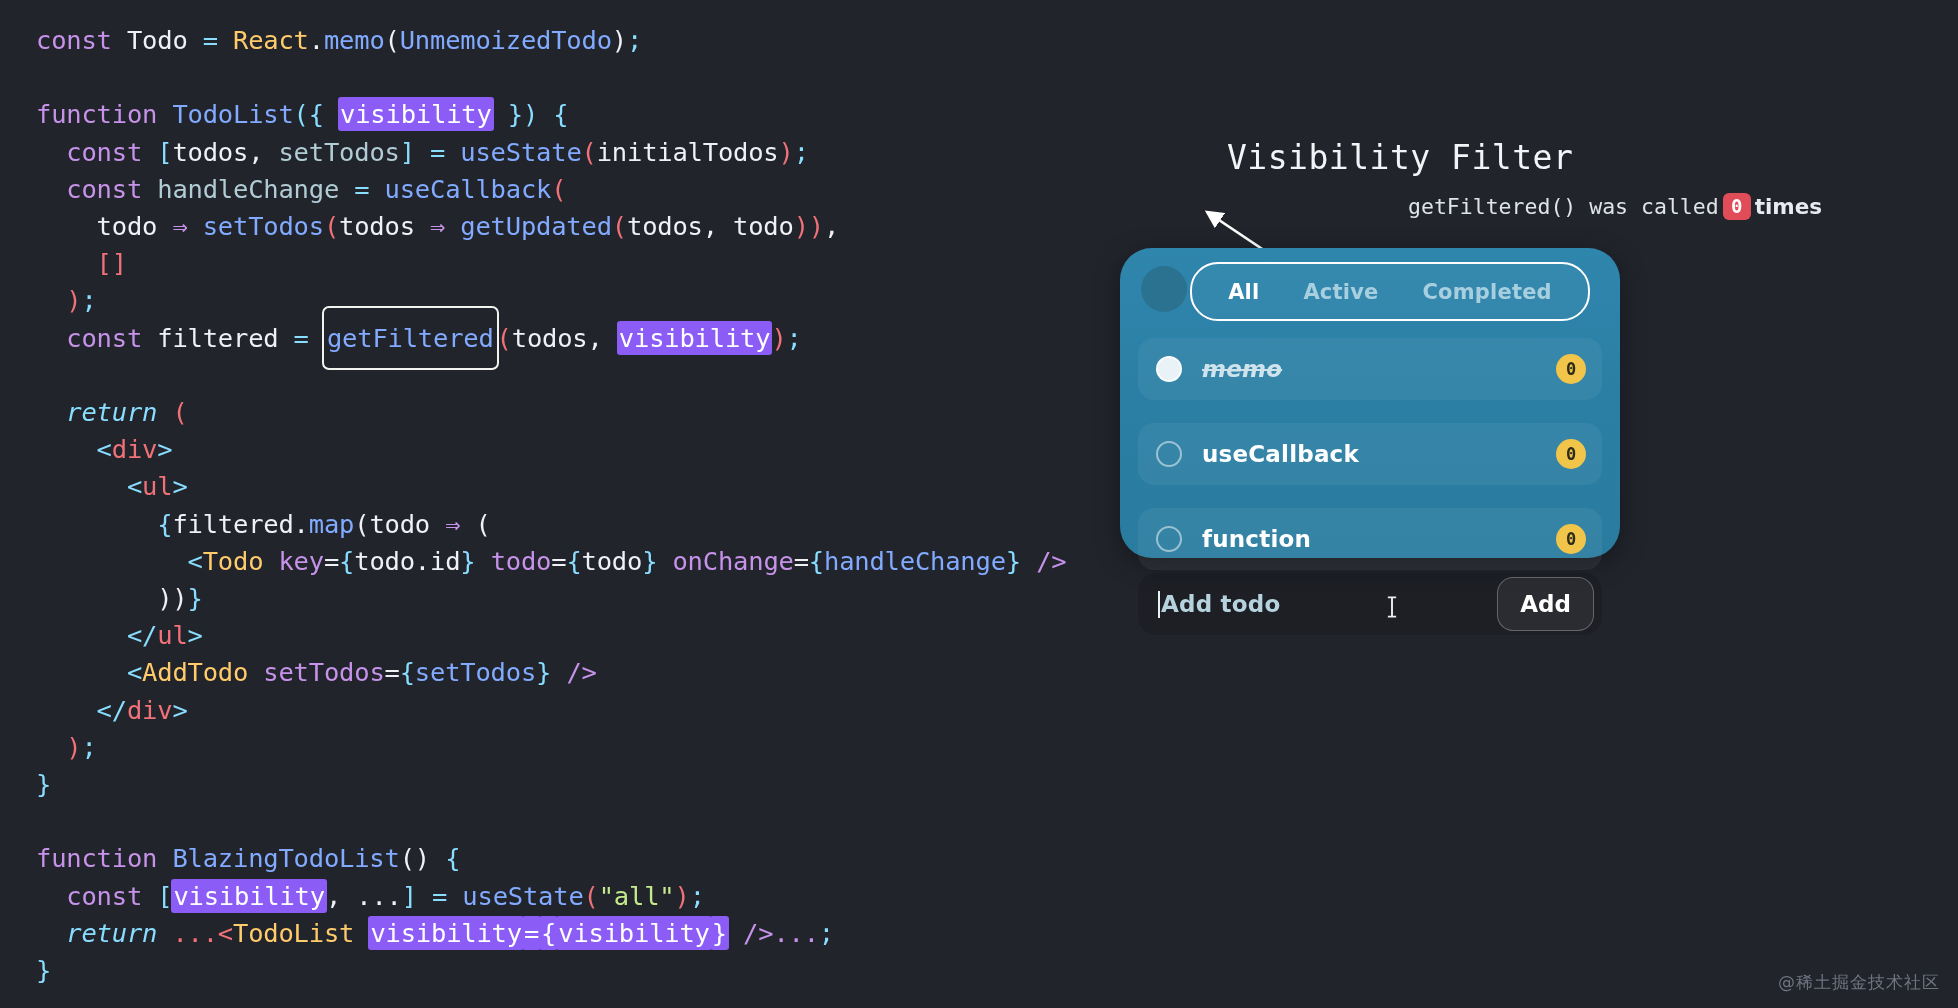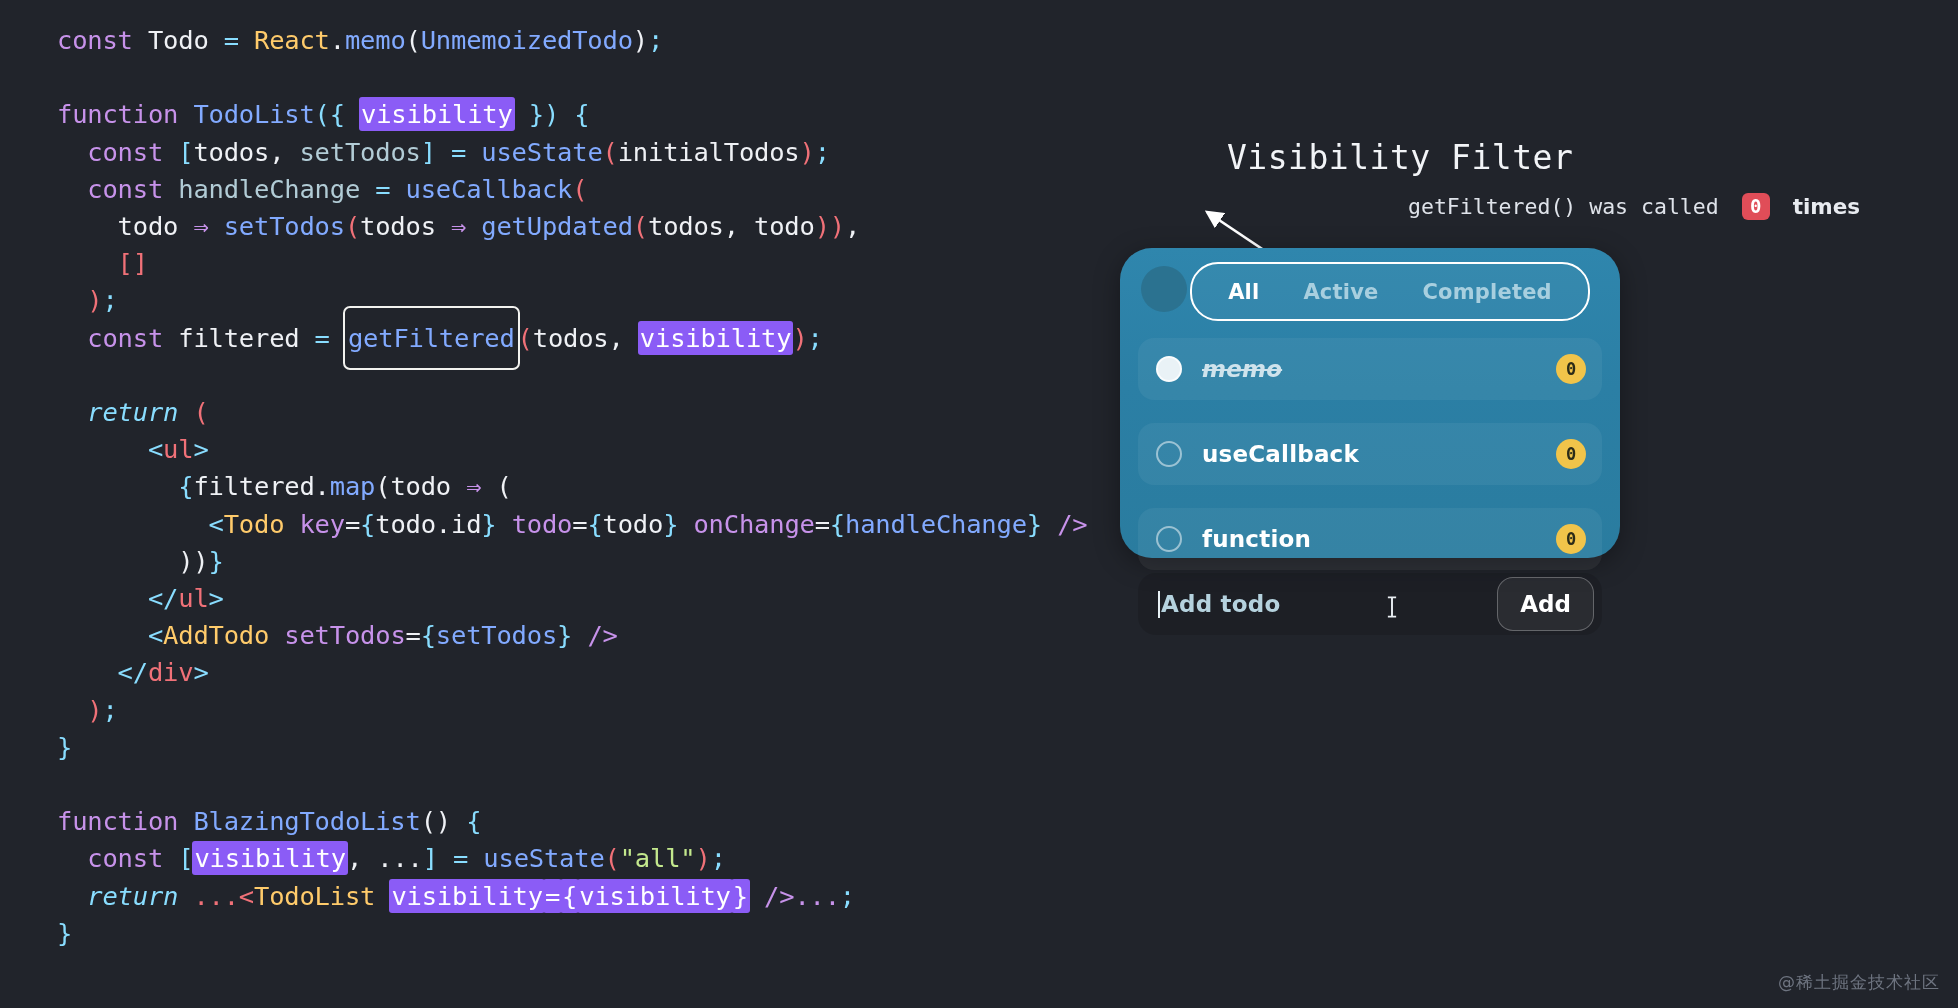--- a/index.html
+++ b/index.html
@@ -16,21 +16,20 @@
   }
 
   
   #code-panel {
     position: absolute;
     left: 0; top: 0;
     width: 1120px;
     height: 1008px;
     padding: 22px 0 0 36px;
     box-sizing: border-box;
-    margin-left: 21px;
   }
   .code-line {
     font-family: "DejaVu Sans Mono", monospace;
     font-size: 25.5px;
     line-height: 37.2px;
     white-space: pre;
     color: #e6e9ef;
     letter-spacing: -0.2px;
   }
   .code-line.blank { color: transparent; }
@@ -79,21 +78,21 @@
     font-size: 33px;
     color: #f2f4f7;
     letter-spacing: 0.5px;
     white-space: nowrap;
   }
   #call-annotation {
     position: absolute;
     left: 288px; top: 193px;
     display: flex;
     align-items: center;
-    gap: 23px;
+    gap: 4px;
     white-space: nowrap;
   }
   #call-annotation .mono {
     font-family: "DejaVu Sans Mono", monospace;
     font-size: 21.5px;
     color: #dfe3ea;
   }
   #call-annotation .sans {
     font-family: "DejaVu Sans", sans-serif;
     font-size: 21.5px;
@@ -285,20 +284,21 @@
     <div class="code-line blank">&nbsp;</div>
     <div class="code-line"><span class="t-key">function</span><span class="t-plain"> </span><span class="t-fn">TodoList</span><span class="t-punct">(</span><span class="t-punct">{ </span><span class="t-plain hl-grey">visibility</span><span class="t-punct"> }</span><span class="t-punct">)</span><span class="t-plain"> </span><span class="t-punct">{</span></div>
     <div class="code-line"><span class="t-plain">  </span><span class="t-key">const</span><span class="t-plain"> </span><span class="t-bracket">[</span><span class="t-plain">todos</span><span class="t-plain">, </span><span class="t-var">setTodos</span><span class="t-bracket">]</span><span class="t-plain"> </span><span class="t-op">=</span><span class="t-plain"> </span><span class="t-fn">useState</span><span class="t-paren">(</span><span class="t-plain">initialTodos</span><span class="t-paren">)</span><span class="t-punct">;</span></div>
     <div class="code-line"><span class="t-plain">  </span><span class="t-key">const</span><span class="t-plain"> </span><span class="t-var">handleChange</span><span class="t-plain"> </span><span class="t-op">=</span><span class="t-plain"> </span><span class="t-fn">useCallback</span><span class="t-paren">(</span></div>
     <div class="code-line"><span class="t-plain">    </span><span class="t-plain">todo</span><span class="t-plain"> </span><span class="t-attr">⇒</span><span class="t-plain"> </span><span class="t-fn">setTodos</span><span class="t-paren">(</span><span class="t-plain">todos</span><span class="t-plain"> </span><span class="t-attr">⇒</span><span class="t-plain"> </span><span class="t-fn">getUpdated</span><span class="t-paren">(</span><span class="t-plain">todos</span><span class="t-plain">, </span><span class="t-plain">todo</span><span class="t-paren">)</span><span class="t-paren">)</span><span class="t-plain">,</span></div>
     <div class="code-line"><span class="t-plain">    </span><span class="t-paren">[]</span></div>
     <div class="code-line"><span class="t-plain">  </span><span class="t-paren">)</span><span class="t-punct">;</span></div>
     <div class="code-line"><span class="t-plain">  </span><span class="t-key">const</span><span class="t-plain"> </span><span class="t-plain">filtered</span><span class="t-plain"> </span><span class="t-op">=</span><span class="t-plain"> </span><span class="t-fn hl-box">getFiltered</span><span class="t-paren">(</span><span class="t-plain">todos</span><span class="t-plain">, </span><span class="t-plain hl-grey">visibility</span><span class="t-paren">)</span><span class="t-punct">;</span></div>
     <div class="code-line blank">&nbsp;</div>
     <div class="code-line"><span class="t-plain">  </span><span class="t-kw-it">return</span><span class="t-plain"> </span><span class="t-paren">(</span></div>
+    <div class="code-line"><span class="t-plain">    </span><span class="t-punct">&lt;</span><span class="t-tag">div</span><span class="t-punct">&gt;</span></div>
     <div class="code-line"><span class="t-plain">      </span><span class="t-punct">&lt;</span><span class="t-tag">ul</span><span class="t-punct">&gt;</span></div>
     <div class="code-line"><span class="t-plain">        </span><span class="t-brace">{</span><span class="t-plain">filtered</span><span class="t-plain">.</span><span class="t-fn">map</span><span class="t-plain">(</span><span class="t-plain">todo</span><span class="t-plain"> </span><span class="t-attr">⇒</span><span class="t-plain"> </span><span class="t-plain">(</span></div>
     <div class="code-line"><span class="t-plain">          </span><span class="t-punct">&lt;</span><span class="t-comp">Todo</span><span class="t-plain"> </span><span class="t-attr">key</span><span class="t-plain">=</span><span class="t-brace">{</span><span class="t-plain">todo.id</span><span class="t-brace">}</span><span class="t-plain"> </span><span class="t-attr">todo</span><span class="t-plain">=</span><span class="t-brace">{</span><span class="t-plain">todo</span><span class="t-brace">}</span><span class="t-plain"> </span><span class="t-attr">onChange</span><span class="t-plain">=</span><span class="t-brace">{</span><span class="t-fn">handleChange</span><span class="t-brace">}</span><span class="t-plain"> </span><span class="t-attr">/&gt;</span></div>
     <div class="code-line"><span class="t-plain">        </span><span class="t-plain">))</span><span class="t-brace">}</span></div>
     <div class="code-line"><span class="t-plain">      </span><span class="t-punct">&lt;/</span><span class="t-tag">ul</span><span class="t-punct">&gt;</span></div>
     <div class="code-line"><span class="t-plain">      </span><span class="t-punct">&lt;</span><span class="t-comp">AddTodo</span><span class="t-plain"> </span><span class="t-attr">setTodos</span><span class="t-plain">=</span><span class="t-brace">{</span><span class="t-fn">setTodos</span><span class="t-brace">}</span><span class="t-plain"> </span><span class="t-attr">/&gt;</span></div>
     <div class="code-line"><span class="t-plain">    </span><span class="t-punct">&lt;/</span><span class="t-tag">div</span><span class="t-punct">&gt;</span></div>
     <div class="code-line"><span class="t-plain">  </span><span class="t-paren">)</span><span class="t-punct">;</span></div>
     <div class="code-line"><span class="t-punct">}</span></div>
     <div class="code-line blank">&nbsp;</div>

